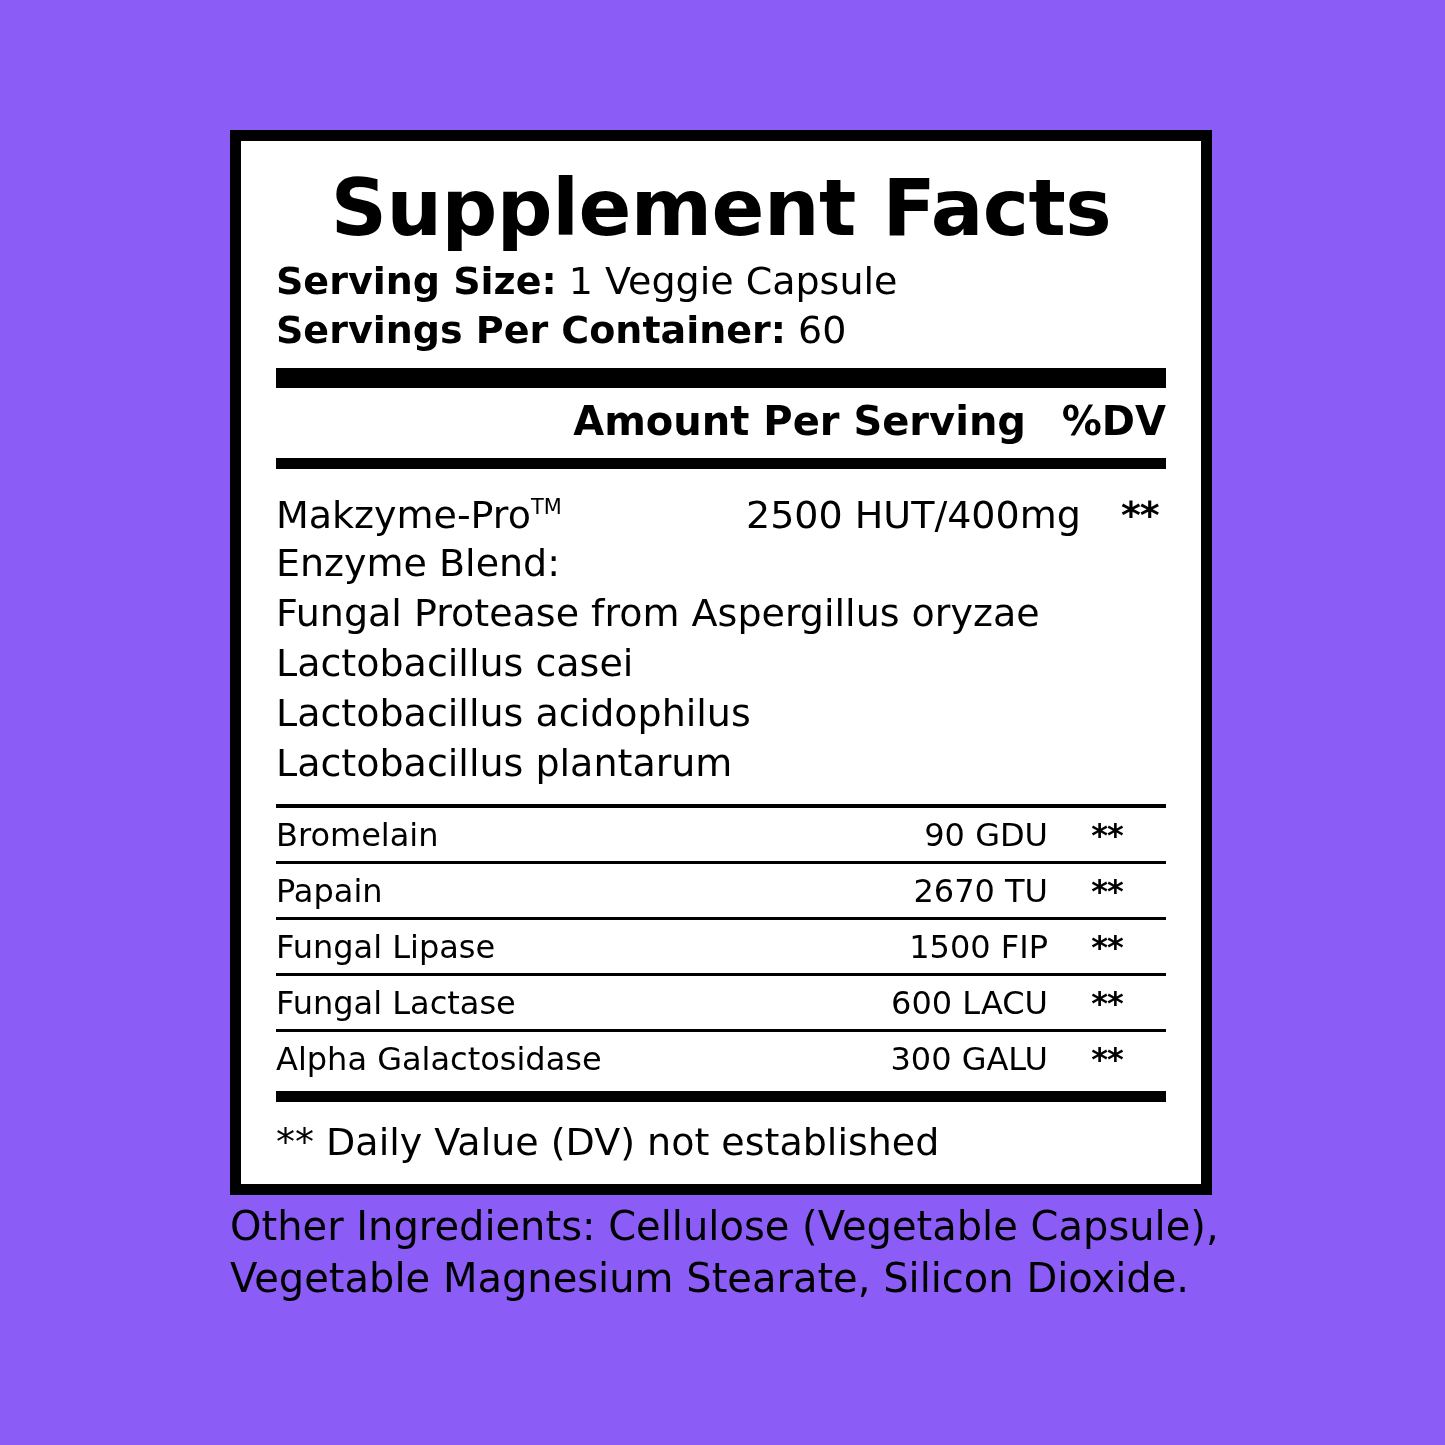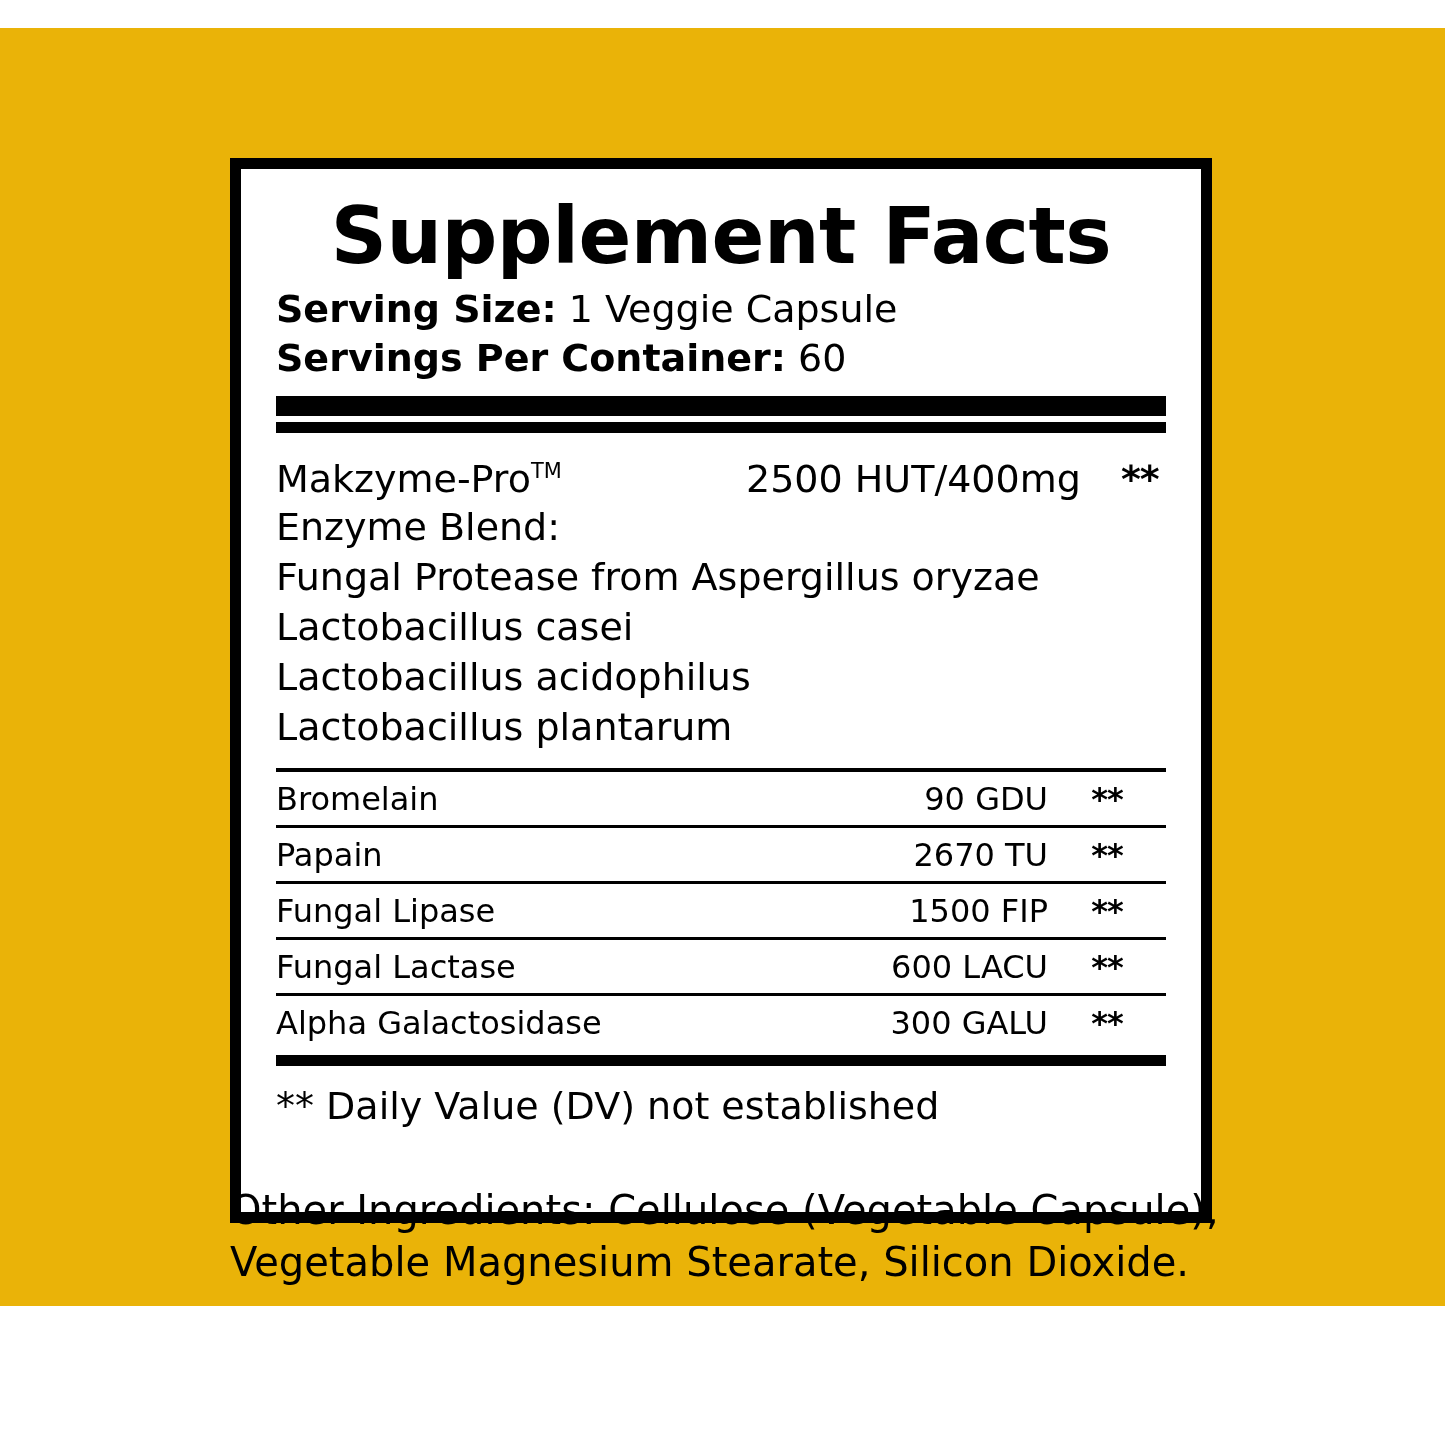--- a/index.html
+++ b/index.html
@@ -10,24 +10,23 @@
   body {
     width: 1445px;
     height: 1445px;
     font-family: "DejaVu Sans", sans-serif;
     color: #000000;
     -webkit-font-smoothing: antialiased;
   }
   .page {
     position: relative;
     width: 1445px;
-    height: 1278px;
-    background: #eab308;
+    height: 1445px;
+    background: #8b5cf6;
     box-sizing: border-box;
-    margin-top: 28px;
   }
   .panel {
     position: absolute;
     left: 230px;
     top: 130px;
     width: 982px;
     height: 1065px;
     border: 11px solid #000000;
     background: #ffffff;
     box-sizing: border-box;
@@ -142,21 +141,21 @@
     font-weight: bold;
     letter-spacing: -1px;
   }
   .footnote {
     font-size: 38px;
     padding: 18px 5px 0 5px;
   }
   .other {
     position: absolute;
     left: 230px;
-    top: 1156px;
+    top: 1200px;
     width: 1000px;
     font-size: 40px;
     line-height: 1.3;
   }
 </style>
 </head>
 <body>
 
 <div class="page">
 
@@ -169,20 +168,24 @@
       <span>1 Veggie Capsule</span>
     </div>
 
     <div class="serving-line">
       <b>Servings Per Container:</b>
       <span>60</span>
     </div>
 
     <div class="rule-thick"></div>
 
+    <div class="hdr-row">
+      <span class="hdr-aps">Amount Per Serving</span>
+      <span class="hdr-dv">%DV</span>
+    </div>
 
     <div class="rule-med"></div>
 
     <div class="blend">
       <div class="blend-top">
         <span class="blend-name"><span>Makzyme-Pro</span><sup>TM</sup></span>
         <span class="blend-amt">2500 HUT/400mg</span>
         <span class="blend-dv">**</span>
       </div>
       <div class="blend-sub">Enzyme Blend:</div>

